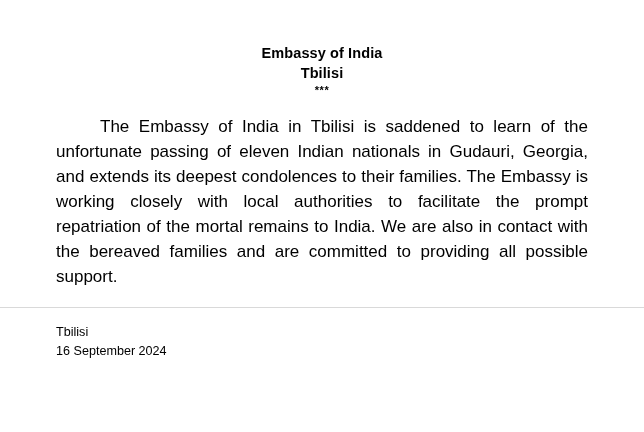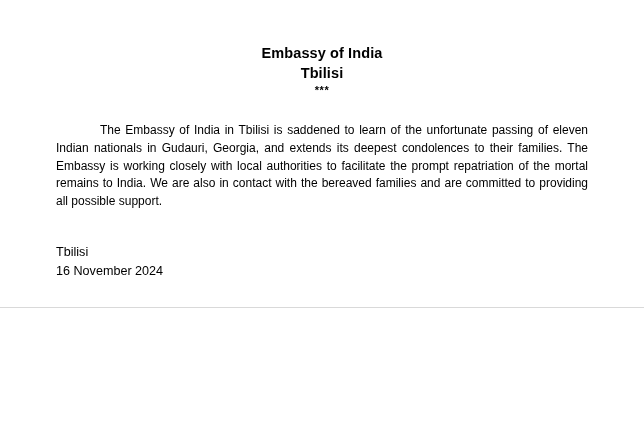--- a/index.html
+++ b/index.html
@@ -49,22 +49,22 @@
     text-align: center;
     margin-top: 27px;
   }
   .doc-title {
     font-size: 13.5px;
     font-weight: bold;
     text-decoration: underline;
     letter-spacing: 0.2px;
   }
   .body-copy {
-    margin-top: 25px;
-    font-size: 12px;
+    margin-top: 18px;
+    font-size: 17px;
     line-height: 1.47;
     text-align: justify;
     text-justify: inter-word;
   }
   .body-copy .indent {
     display: inline-block;
     width: 44px;
   }
   .signoff {
     margin-top: 33px;
@@ -92,17 +92,17 @@
     <div class="org-name">Embassy of India</div>
     <div class="org-city">Tbilisi</div>
     <div class="stars">***</div>
   </div>
 
 
   <div class="body-copy"><span class="indent"></span><span>The Embassy of India in Tbilisi is saddened to learn of the unfortunate passing of eleven Indian nationals in Gudauri, Georgia, and extends its deepest condolences to their families. The Embassy is working closely with local authorities to facilitate the prompt repatriation of the mortal remains to India. We are also in contact with the bereaved families and are committed to providing all possible support.</span></div>
 
   <div class="signoff">
     <div>Tbilisi</div>
-    <div>16 November 2024</div>
+    <div>16 September 2024</div>
   </div>
 
   <div class="bottom-rule"></div>
 </div>
 
 </body></html>

